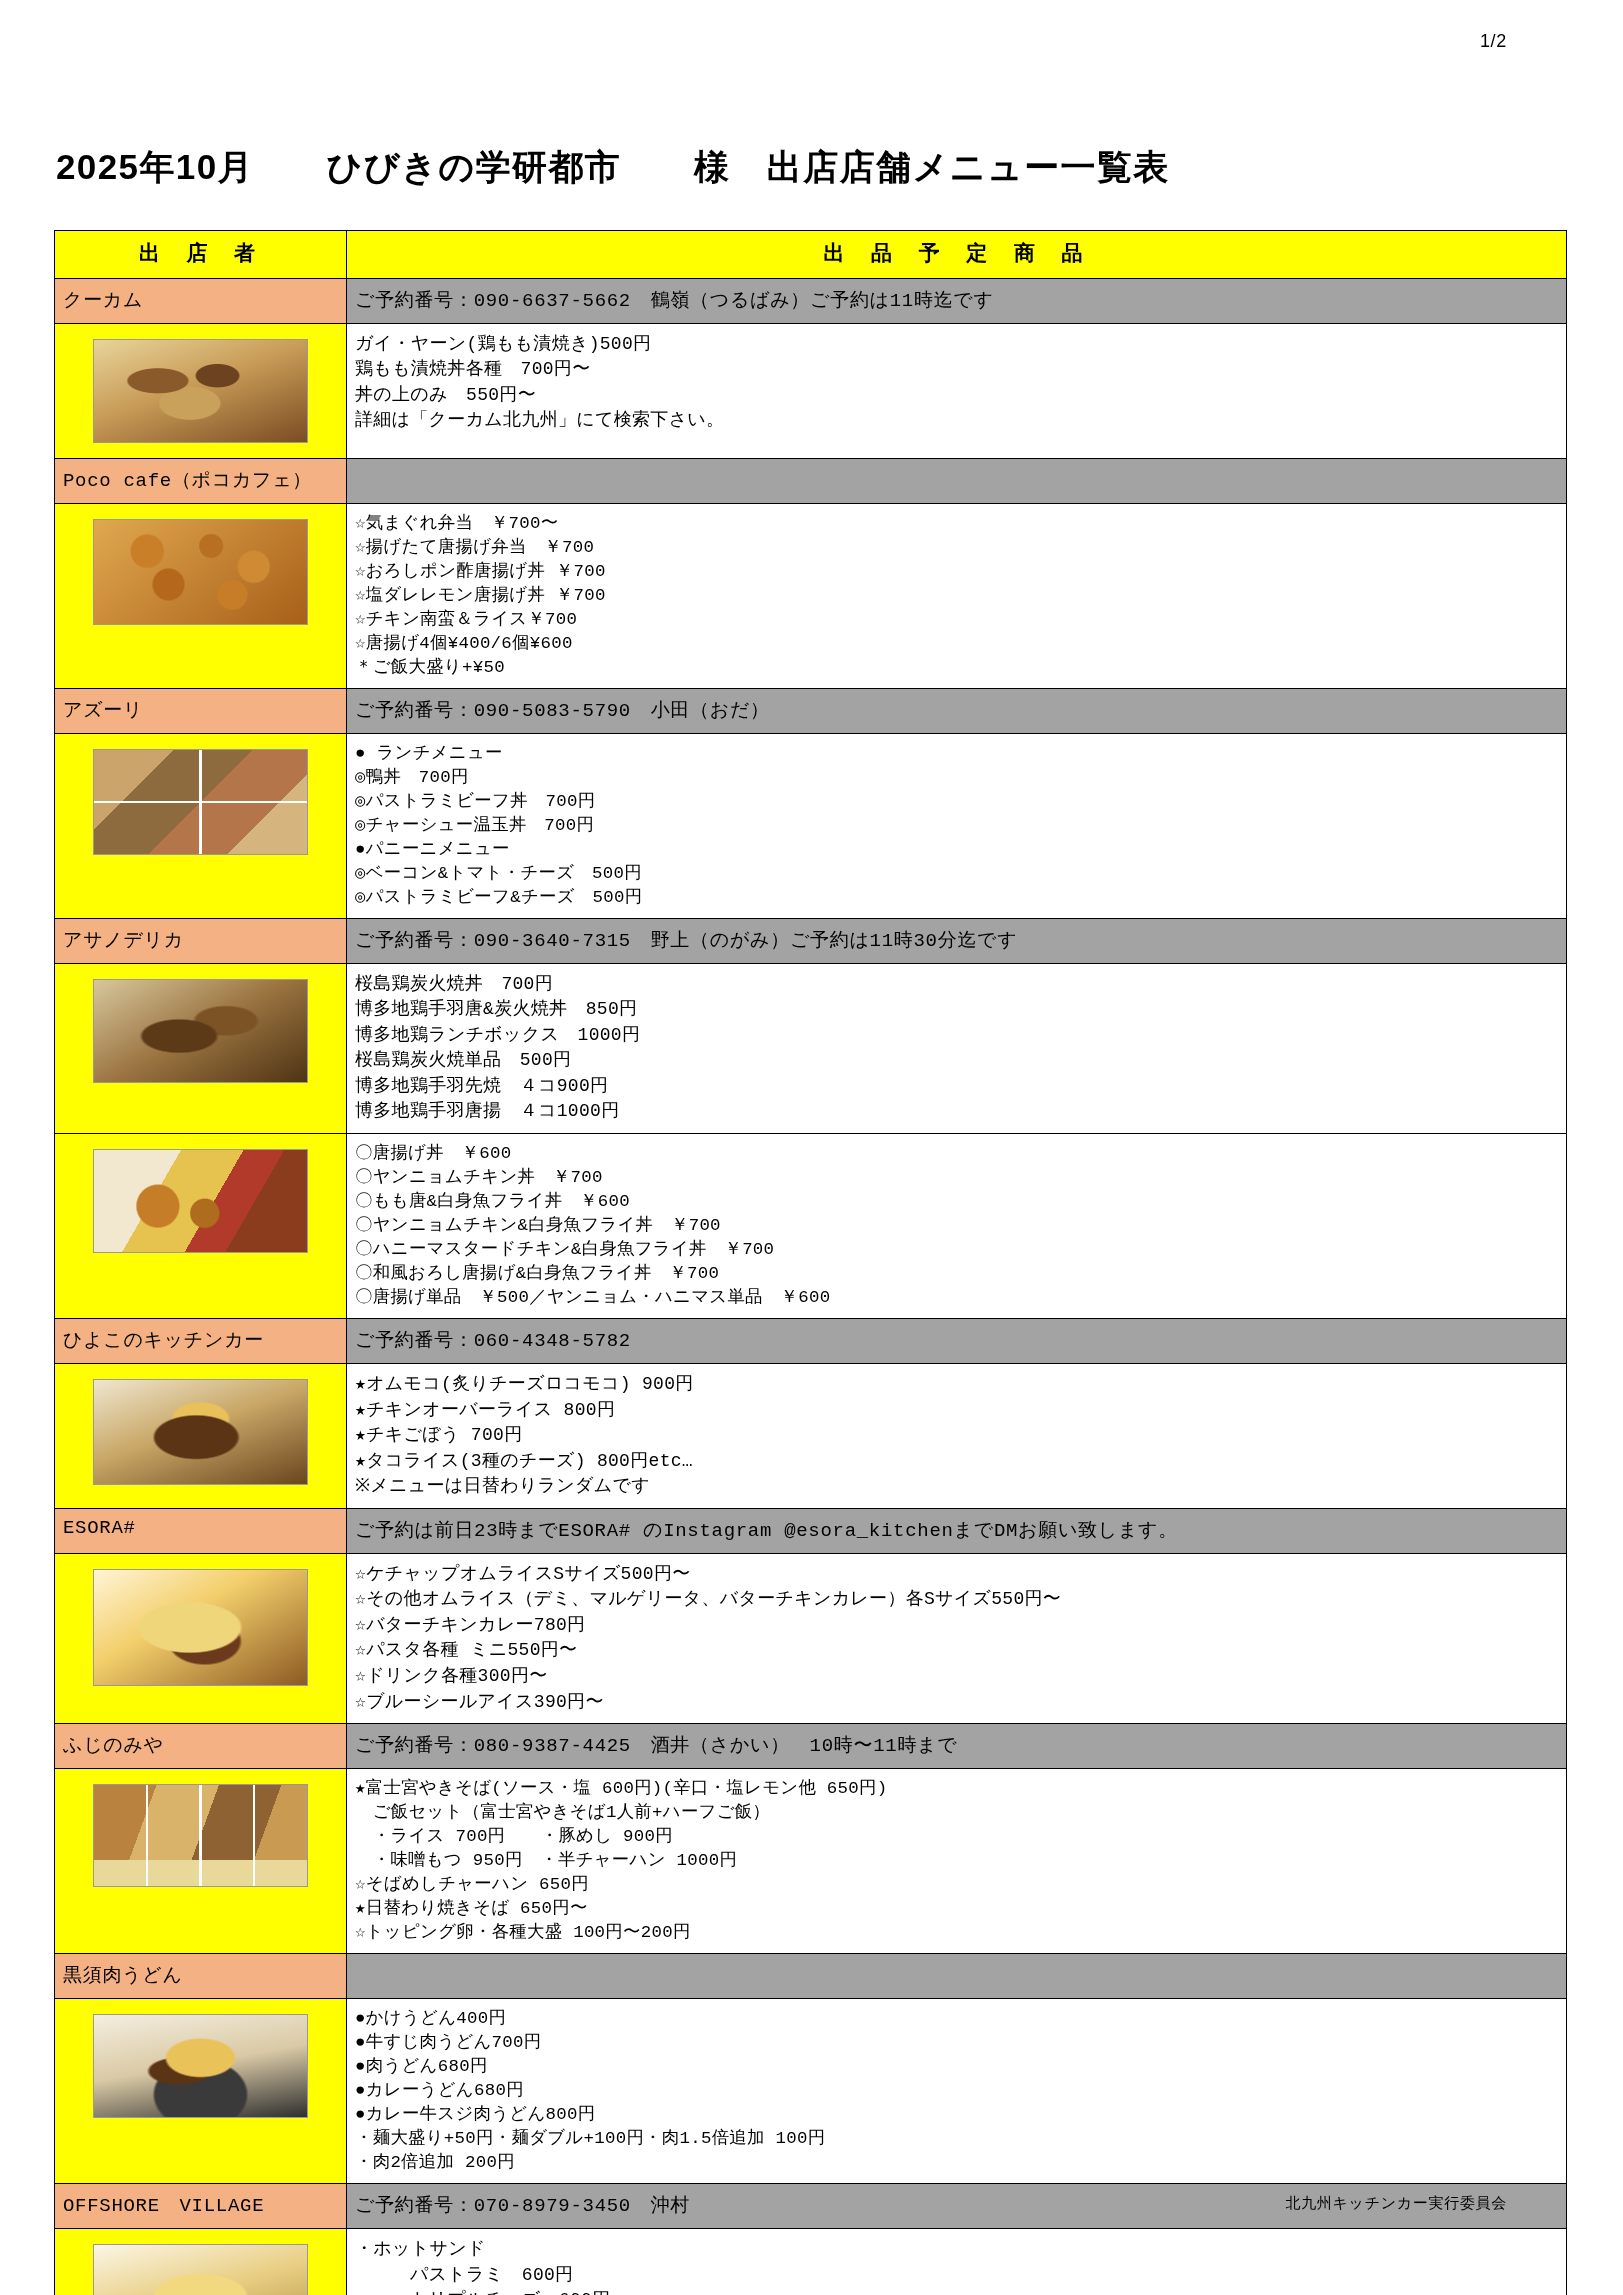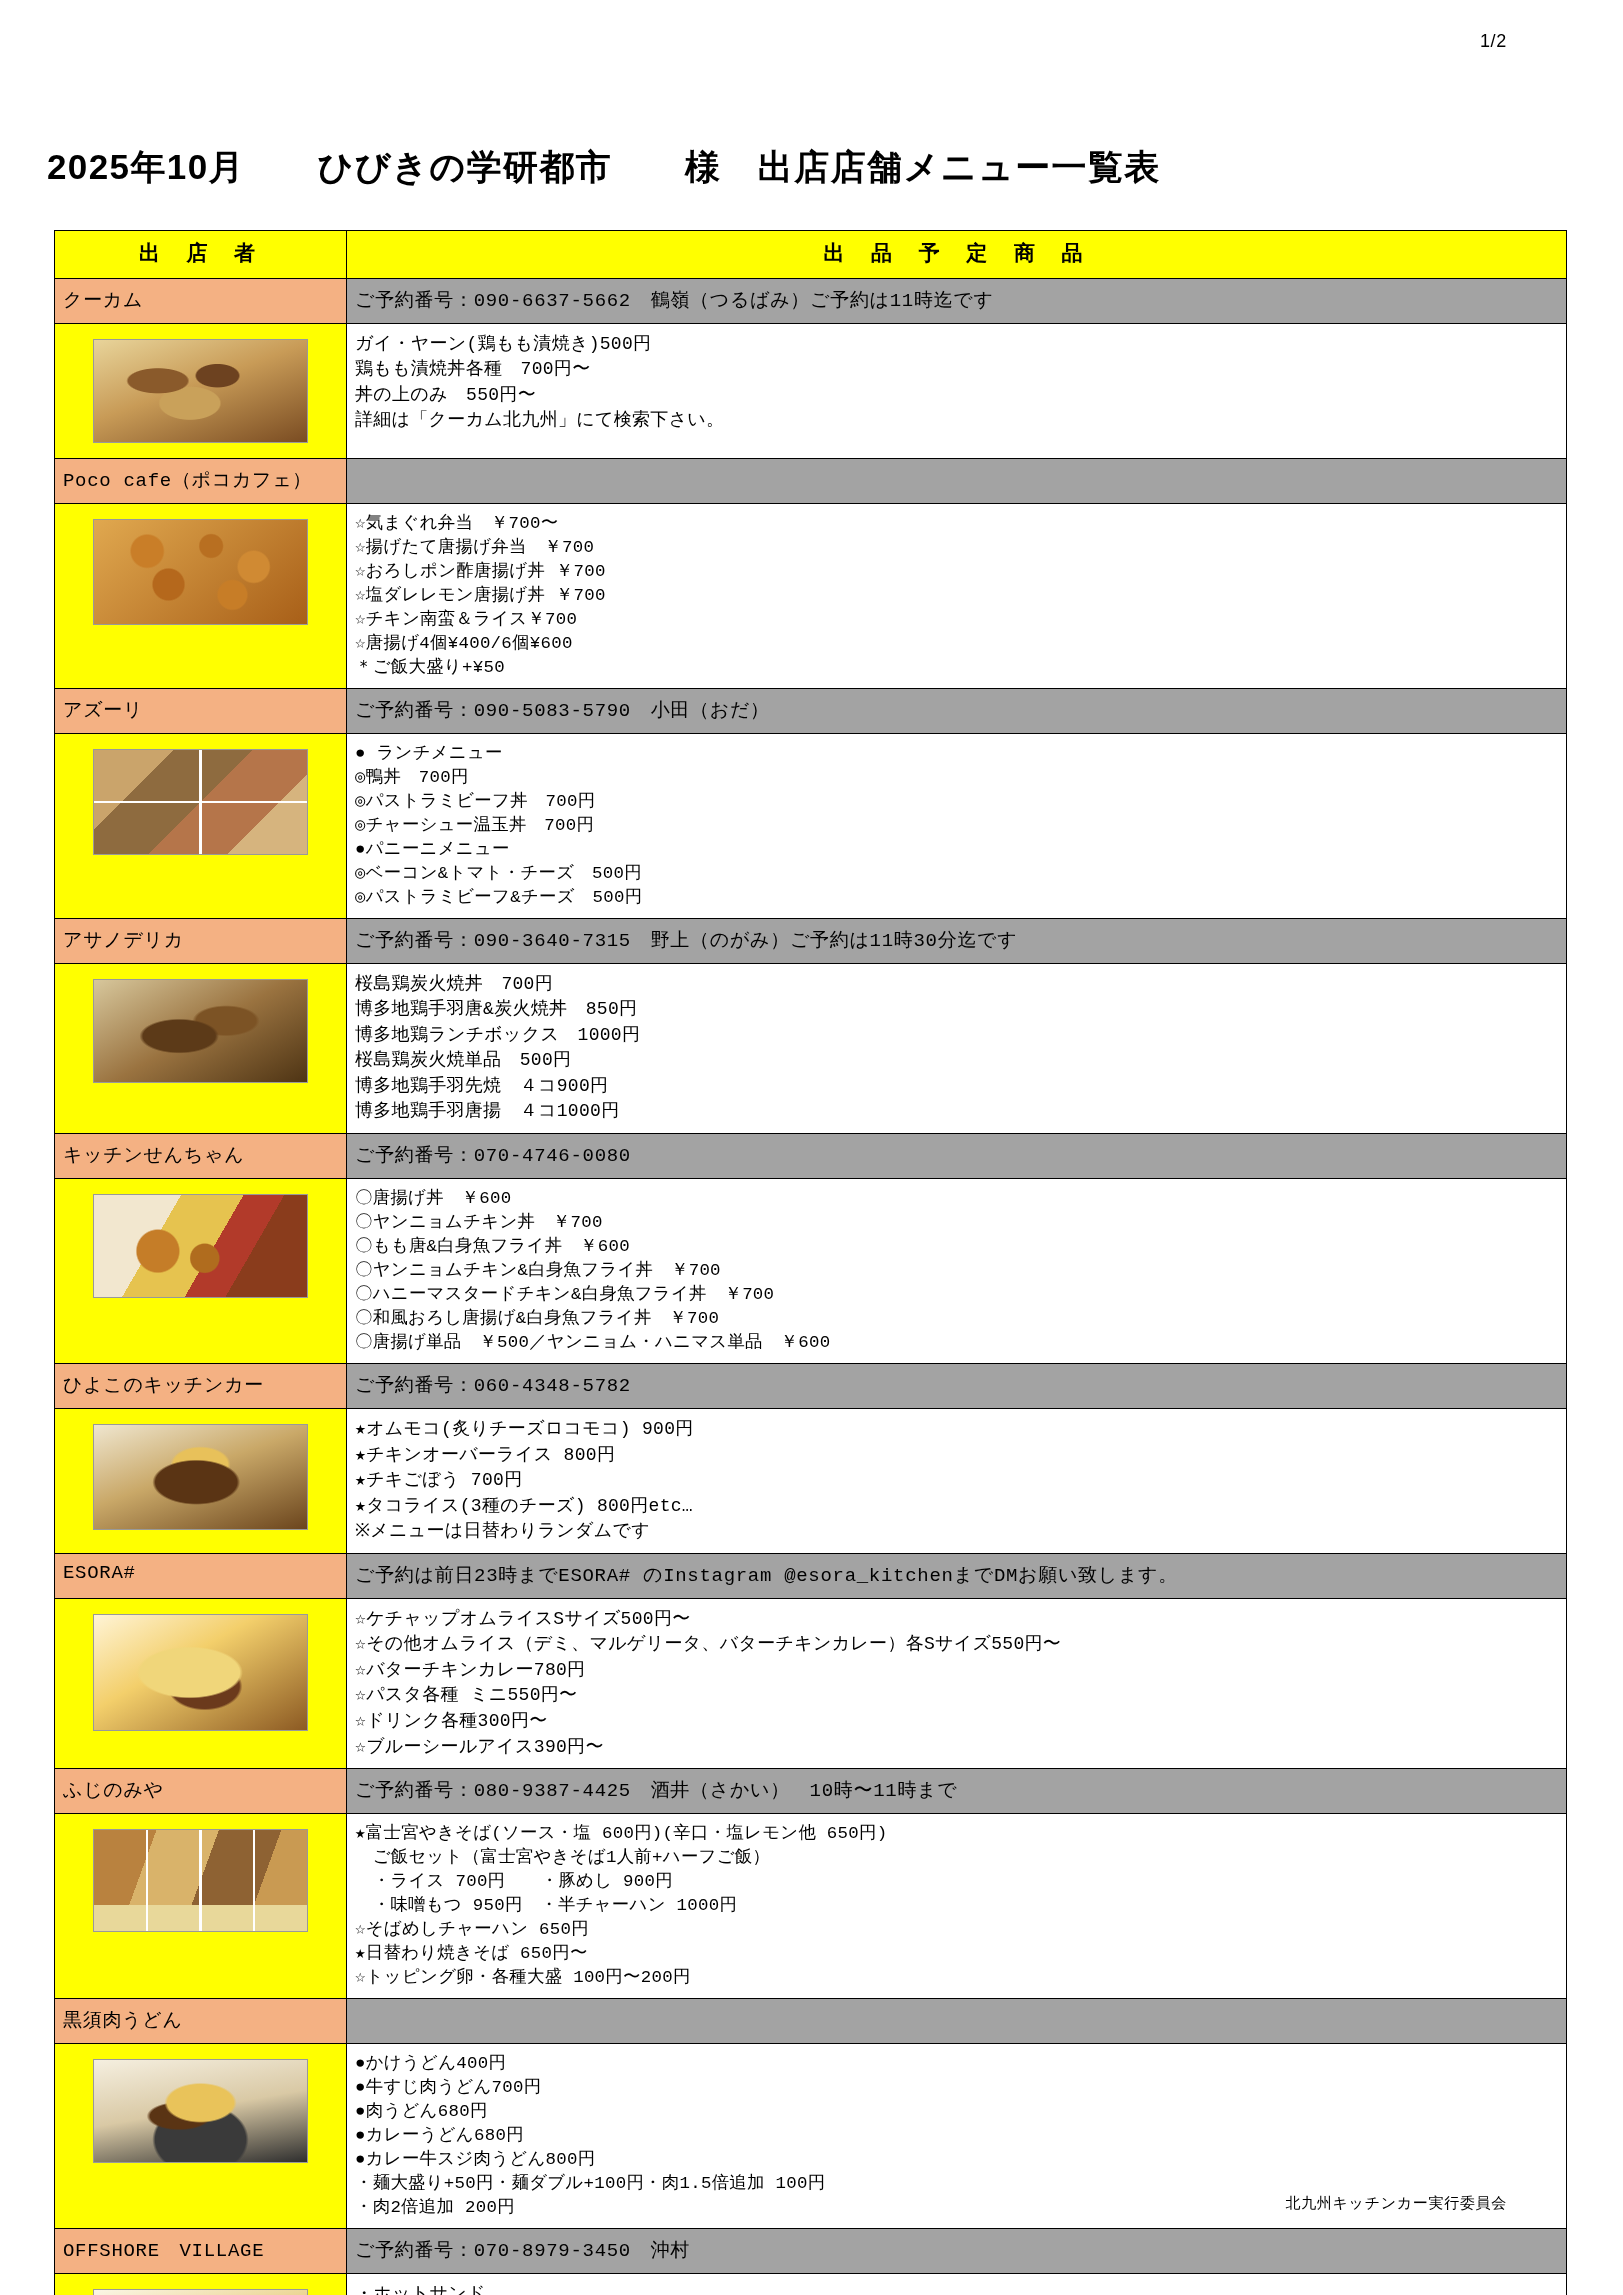--- a/index.html
+++ b/index.html
@@ -23,21 +23,21 @@
   .page-number {
     position: absolute;
     top: 31px;
     right: 117px;
     font-size: 18px;
     letter-spacing: 0.7px;
   }
   .doc-title {
     position: absolute;
     top: 144px;
-    left: 47px;
+    left: 56px;
     font-size: 35px;
     font-weight: bold;
     letter-spacing: 1.4px;
     white-space: pre;
   }
   .table-wrap {
     position: absolute;
     top: 230px;
     left: 54px;
     width: 1513px;
@@ -272,24 +272,20 @@
                 <div class="ph p-yakitori"></div>
               </div>
             </td>
             <td class="menu-text">桜島鶏炭火焼丼　700円
 博多地鶏手羽唐&amp;炭火焼丼　850円
 博多地鶏ランチボックス　1000円
 桜島鶏炭火焼単品　500円
 博多地鶏手羽先焼　４コ900円
 博多地鶏手羽唐揚　４コ1000円</td>
           </tr>
-          <tr class="vendor-band">
-            <td class="vname">キッチンせんちゃん</td>
-            <td class="reserve-cell">ご予約番号：070-4746-0080</td>
-          </tr>
           <tr>
             <td class="photo-cell">
               <div class="photo-box" style="height: 104px;">
                 <div class="ph p-bento"></div>
               </div>
             </td>
             <td class="menu-text small">〇唐揚げ丼　￥600
 〇ヤンニョムチキン丼　￥700
 〇もも唐&amp;白身魚フライ丼　￥600
 〇ヤンニョムチキン&amp;白身魚フライ丼　￥700

